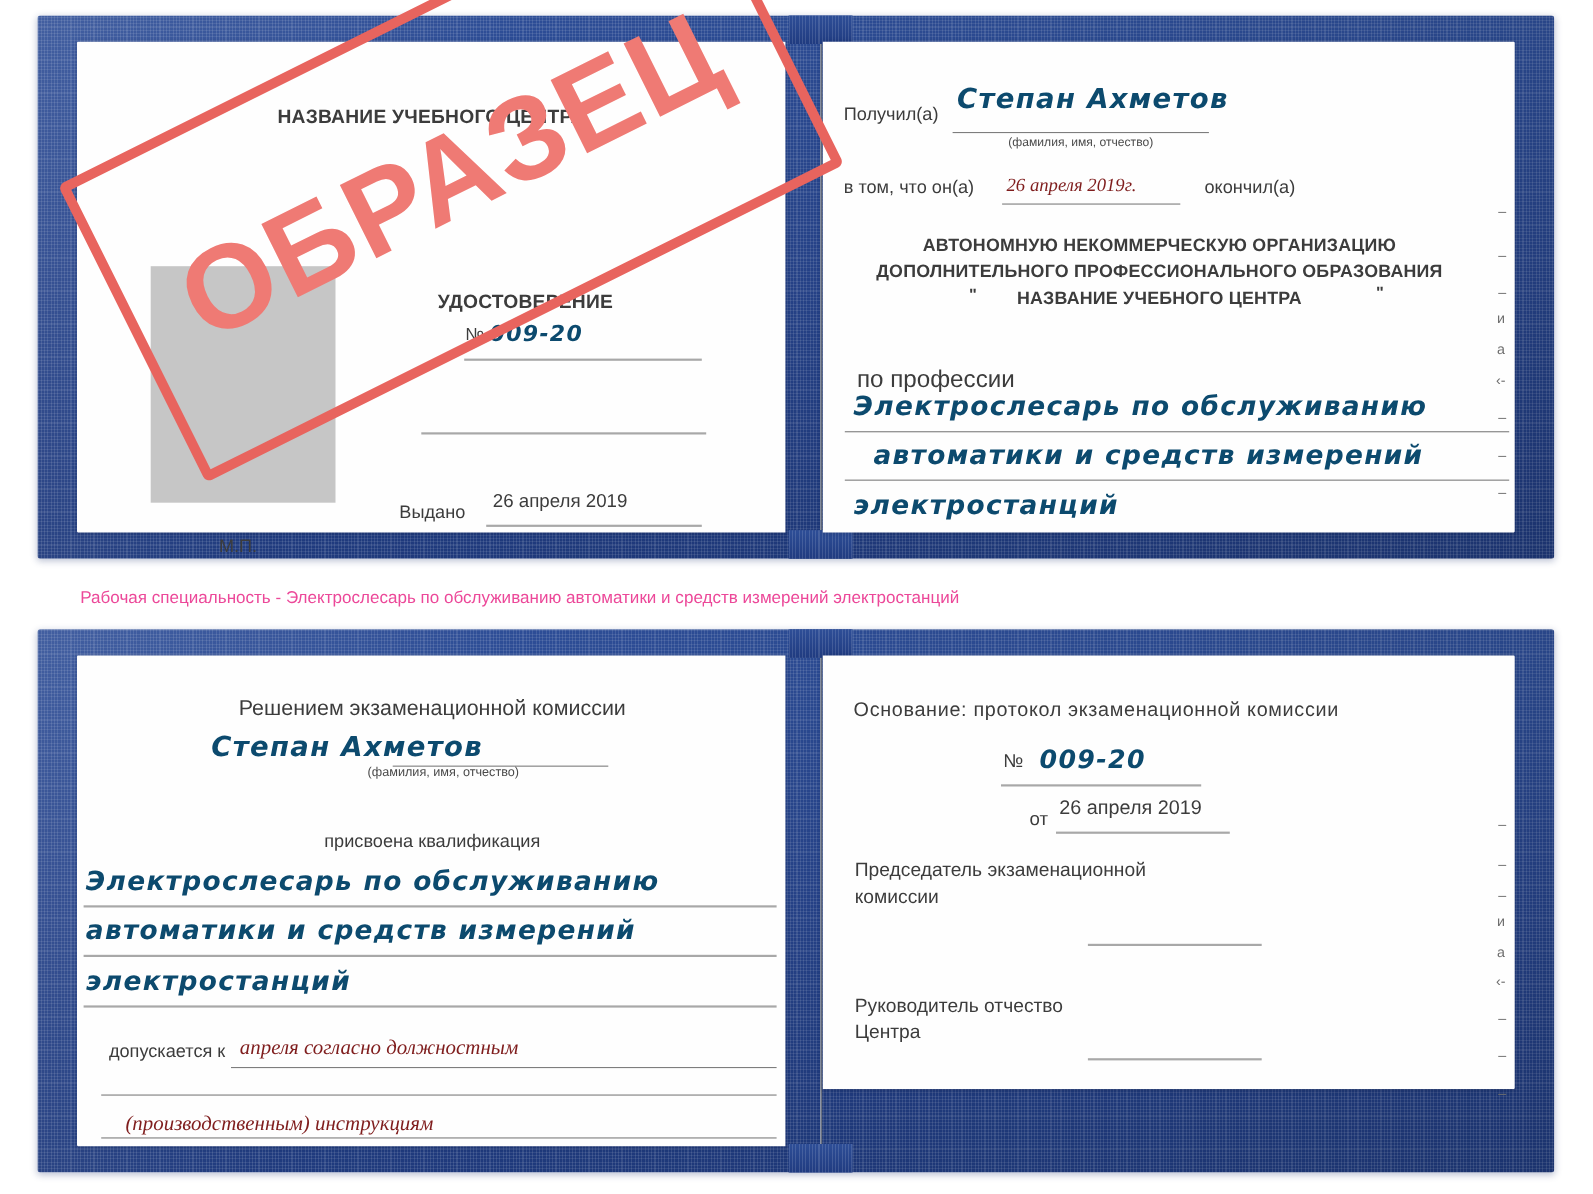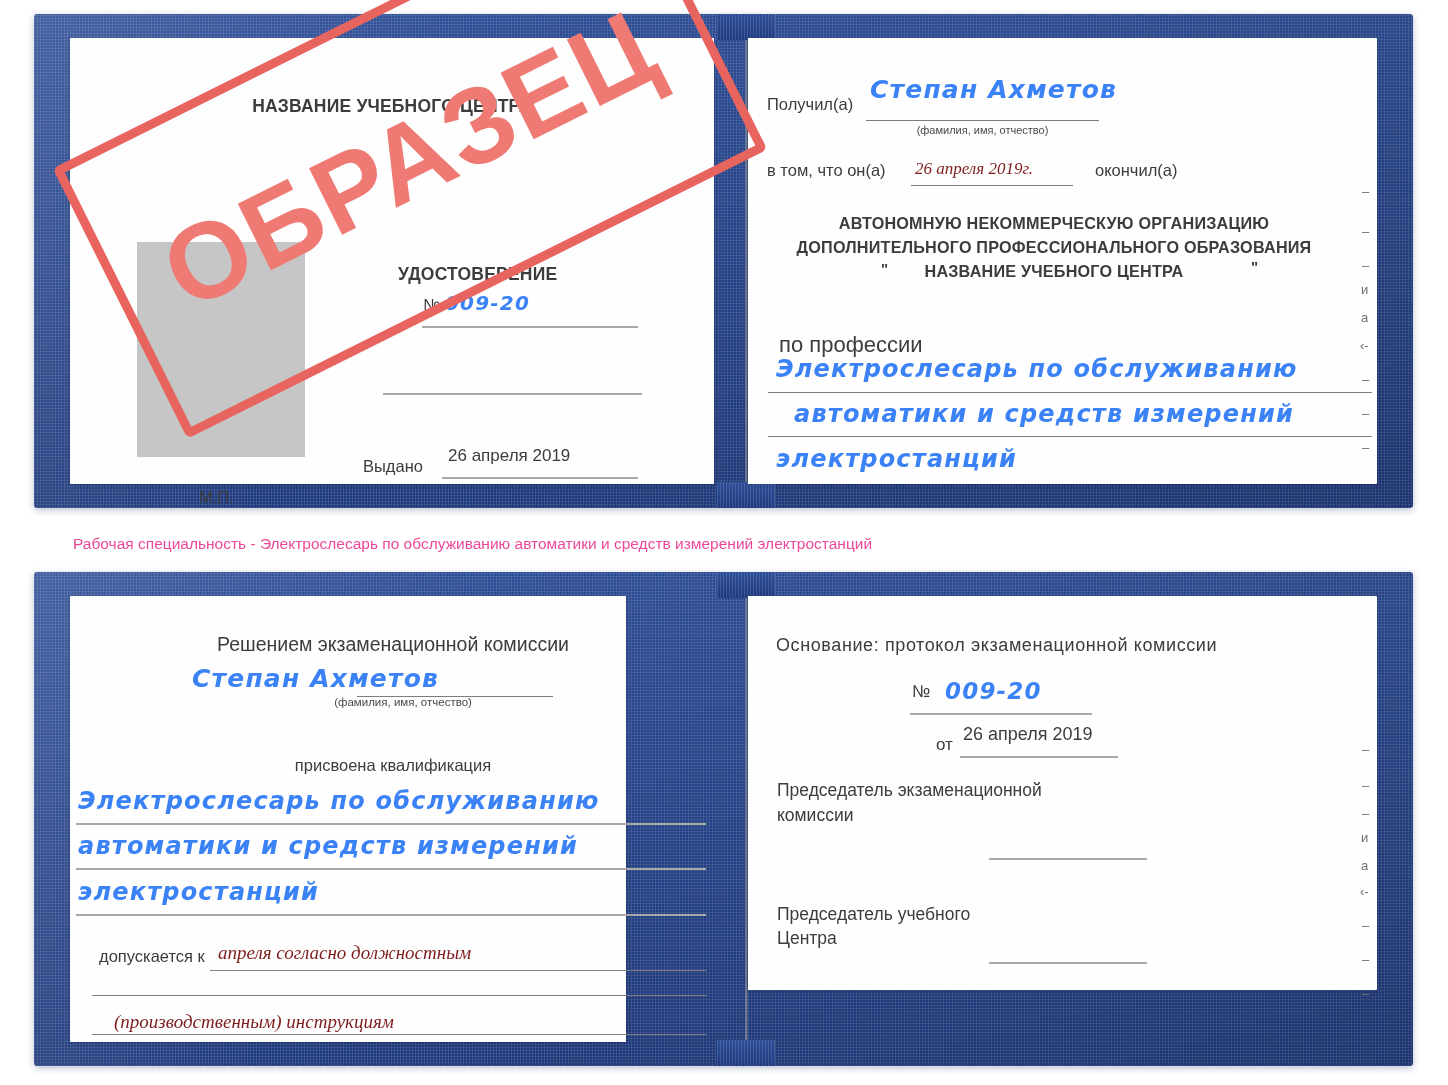--- a/index.html
+++ b/index.html
@@ -47,21 +47,21 @@
   }
 
   
   .t{position:absolute;white-space:pre;line-height:1.15;}
   .center-x{text-align:center;}
   .print{color:#3c3c3c;}
   .small{font-size:11px;color:#4a4a4a;}
   .caps{letter-spacing:.2px;}
   .hand{
     font-family:"DejaVu Sans","Liberation Sans",sans-serif;
-    color:#3b82f6;font-style:italic;font-weight:600;
+    color:#0c4a6e;font-style:italic;font-weight:600;
     letter-spacing:1.2px;
   }
   .ital{
     font-family:"Liberation Serif","DejaVu Serif",serif;
     font-style:italic;color:#7f1d1d;
   }
   .rule{position:absolute;height:2px;background:#a8a8a8;}
   .rule.dark{background:#7d7d7d;height:1px;}
 
   
@@ -177,21 +177,21 @@
       <div class="stamp-text">ОБРАЗЕЦ</div>
     </div>
   </div>
 
   <div class="caption" style="left:73px;top:533px;">Рабочая специальность - Электрослесарь по обслуживанию автоматики и средств измерений электростанций</div>
 
   <div class="book" style="left:34px;top:572px;width:1379px;height:494px;">
     <div class="cover"></div>
     <div class="cover-sheen"></div>
 
-    <div class="page left" style="left:36px;top:24px;width:556px;height:446px;">
+    <div class="page left" style="left:36px;top:24px;width:644px;height:446px;">
 
       <div class="t print center-x" style="left:8px;top:37px;width:630px;font-size:19.5px;">Решением экзаменационной комиссии</div>
 
       <div class="t hand" style="left:122px;top:69px;font-size:25px;">Степан Ахметов</div>
       <div class="rule dark" style="left:287px;top:100px;width:196px;"></div>
       <div class="t small center-x" style="left:182px;top:100px;width:302px;font-size:11.5px;">(фамилия, имя, отчество)</div>
 
       <div class="t print center-x" style="left:8px;top:160px;width:630px;font-size:16.5px;">присвоена квалификация</div>
 
       <div class="t hand" style="left:8px;top:192px;font-size:24px;">Электрослесарь по обслуживанию</div>
@@ -224,21 +224,21 @@
       <div class="rule" style="left:162px;top:117px;width:182px;"></div>
 
       <div class="t print" style="left:188px;top:139px;font-size:17px;">от</div>
       <div class="t print" style="left:215px;top:128px;font-size:18px;">26 апреля 2019</div>
       <div class="rule" style="left:212px;top:160px;width:158px;"></div>
 
       <div class="t print" style="left:29px;top:184px;font-size:17.5px;">Председатель экзаменационной</div>
       <div class="t print" style="left:29px;top:209px;font-size:17.5px;">комиссии</div>
       <div class="rule" style="left:241px;top:262px;width:158px;"></div>
 
-      <div class="t print" style="left:29px;top:308px;font-size:17.5px;">Председатель учебного</div>
+      <div class="t print" style="left:29px;top:308px;font-size:17.5px;">Руководитель отчество</div>
       <div class="t print" style="left:29px;top:332px;font-size:17.5px;">Центра</div>
       <div class="rule" style="left:241px;top:366px;width:158px;"></div>
 
       <div>
         <div class="frag" style="left:614px;top:146px;">–</div>
         <div class="frag" style="left:614px;top:182px;">–</div>
         <div class="frag" style="left:614px;top:210px;">–</div>
         <div class="frag" style="left:613px;top:234px;">и</div>
         <div class="frag" style="left:613px;top:262px;">а</div>
         <div class="frag" style="left:612px;top:288px;">‹-</div>

